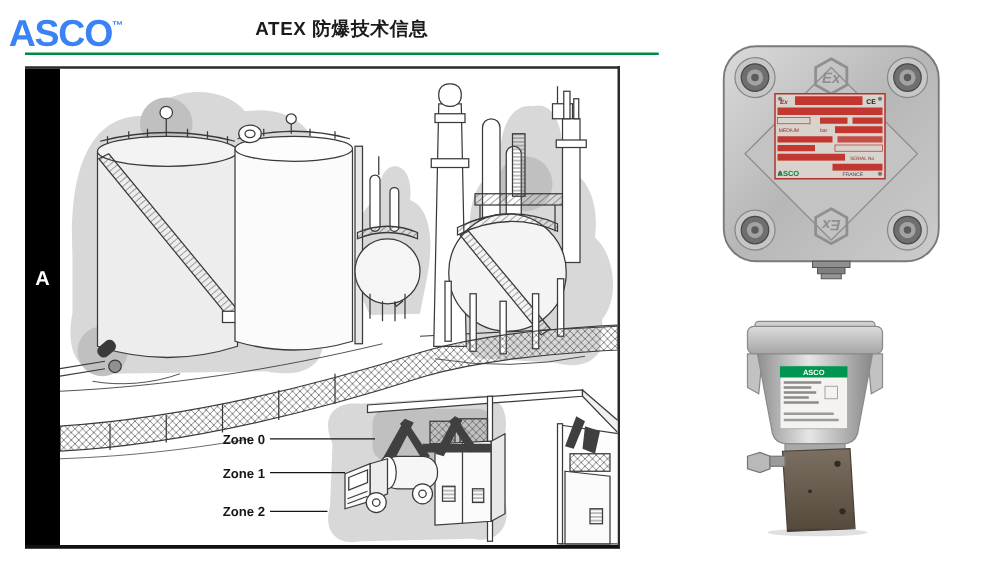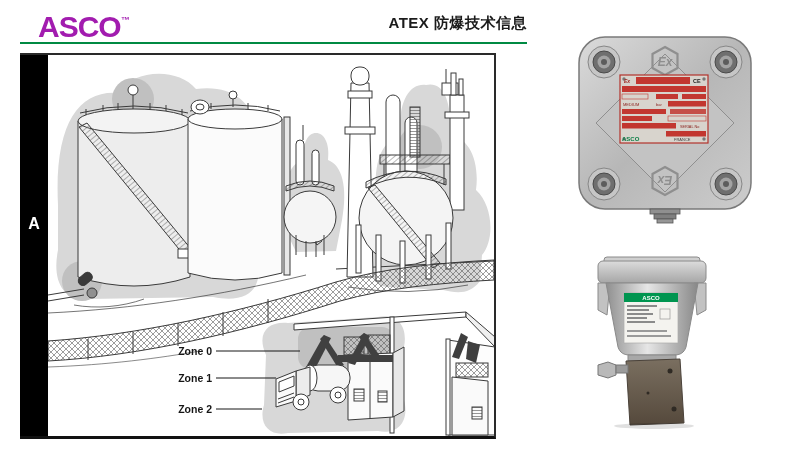--- a/index.html
+++ b/index.html
@@ -1,22 +1,22 @@
 <!DOCTYPE html>
 <html><head>
 <meta charset="utf-8">
 <style>
   html,body{margin:0;padding:0;}
   body{width:800px;height:450px;background:#ffffff;position:relative;overflow:hidden;
        font-family:"Liberation Sans",sans-serif;}
-  .logo{position:absolute;left:38px;top:4px;color:#a21caf;font-weight:900;
+  .logo{position:absolute;left:7px;top:4px;color:#3b82f6;font-weight:900;
         font-size:30px;letter-spacing:-1px;line-height:32px;}
   .logo sup{font-size:9px;font-weight:bold;vertical-align:14px;letter-spacing:0;}
   .green-rule{position:absolute;left:20px;top:42px;width:507px;height:2px;background:#008A43;}
-  .title{position:absolute;left:20px;top:14px;width:507px;text-align:right;
+  .title{position:absolute;left:20px;top:14px;width:507px;text-align:center;
          font-size:15px;font-weight:bold;color:#1b1b1b;letter-spacing:.5px;}
   .figure-panel{position:absolute;left:20px;top:53px;width:476px;height:386px;
         box-sizing:border-box;background:#fff;border-top:2px solid #2a2a2a;
         border-right:2px solid #2a2a2a;border-bottom:3px solid #111;}
   .side-bar{position:absolute;left:0;top:0;width:28px;height:100%;background:#000;}
   .side-label{position:absolute;left:0;top:160px;width:28px;text-align:center;
         color:#fff;font-weight:bold;font-size:16px;}
   .diagram-svg{position:absolute;left:28px;top:0;}
   .photo{position:absolute;}
   .photo-box{left:570px;top:28px;width:190px;height:200px;}

